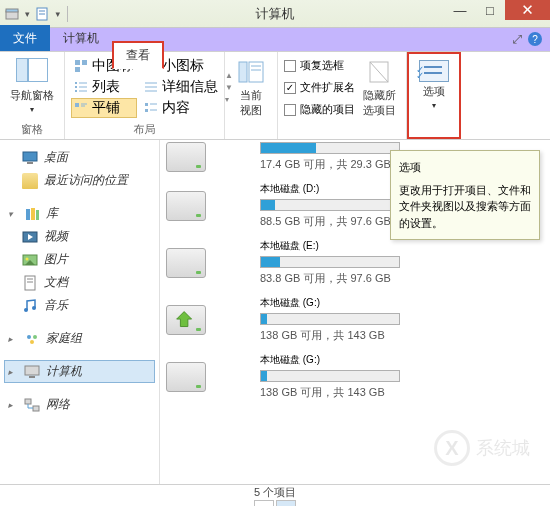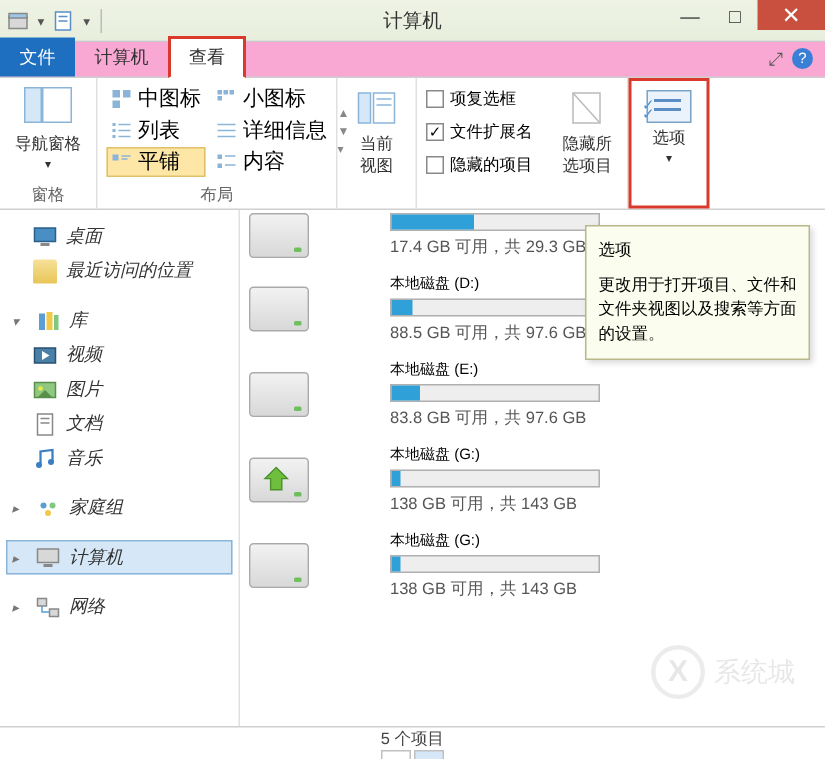--- a/index.html
+++ b/index.html
@@ -10,31 +10,31 @@
 .titlebar-left { display: flex; align-items: center; gap: 2px; padding-left: 4px; }
 .tb-icon { width: 16px; height: 16px; display: inline-block; }
 .tb-down { font-size: 9px; color: #555; padding: 0 3px; }
 .tb-sep { width: 1px; height: 16px; background: #bbb; margin: 0 2px; }
 .title-text { position: absolute; left: 50%; transform: translateX(-50%); font-size: 13px; color: #333; }
 .win-controls { position: absolute; right: 0; top: 0; display: flex; }
 .win-btn { width: 30px; height: 20px; display: flex; align-items: center; justify-content: center; font-size: 13px; color: #333; }
 .win-close { background: #c94f3e; color: #fff; width: 45px; font-size: 15px; }
 
 
-.tabs { display: flex; background: #f9a8d4; border-bottom: 1px solid #d0d0d0; height: 24px; align-items: flex-end; position: relative; }
+.tabs { display: flex; background: #c4b5fd; border-bottom: 1px solid #d0d0d0; height: 24px; align-items: flex-end; position: relative; }
 .tab { padding: 4px 12px; font-size: 12px; color: #333; border: 1px solid transparent; border-bottom: none; }
 .tab-file { background: #1e6fbf; color: #fff; padding: 4px 12px; }
-.tab-active { border: 2px solid #d93a2b; border-bottom: 1px solid #fff; background: #fff; position: relative; top: 1px; }
+.tab-active { border: 2px solid #d93a2b; border-bottom: 1px solid #fff; background: #fff; position: relative; top: 18px; }
 .tab-help { position: absolute; right: 8px; top: 4px; display: flex; gap: 6px; align-items: center; color: #555; }
 .help-icon { width: 14px; height: 14px; border-radius: 50%; background: #3a7fd6; color: #fff; display: flex; align-items: center; justify-content: center; font-size: 10px; }
 
 
 .ribbon { display: flex; background: #fff; border-bottom: 1px solid #d0d0d0; height: 88px; }
 .rgroup { border-right: 1px solid #e0e0e0; padding: 4px 6px 2px; display: flex; flex-direction: column; justify-content: space-between; }
-.rgroup-body { flex: 1; display: flex; align-items: flex-start; gap: 16px; }
+.rgroup-body { flex: 1; display: flex; align-items: flex-start; gap: 4px; }
 .rgroup-label { text-align: center; font-size: 11px; color: #666; padding-top: 2px; }
 .big-btn { display: flex; flex-direction: column; align-items: center; gap: 2px; padding: 2px 4px; font-size: 11px; color: #333; }
 .big-icon { width: 32px; height: 28px; }
 .nav-icon { display: flex; }
 .nav-pane { width: 12px; height: 24px; background: #d6e8f7; border: 1px solid #8ab5d9; }
 .layout-col { display: flex; flex-direction: column; gap: 1px; }
 .layout-item { display: flex; align-items: center; gap: 4px; font-size: 14px; padding: 1px 3px; white-space: nowrap; }
 .layout-item.sel { background: #fde6a6; border: 1px solid #e0c068; padding: 0px 2px; }
 .mini-icon { width: 14px; height: 14px; display: inline-block; }
 .check-row { display: flex; align-items: center; gap: 4px; font-size: 11px; padding: 2px 0; white-space: nowrap; }

